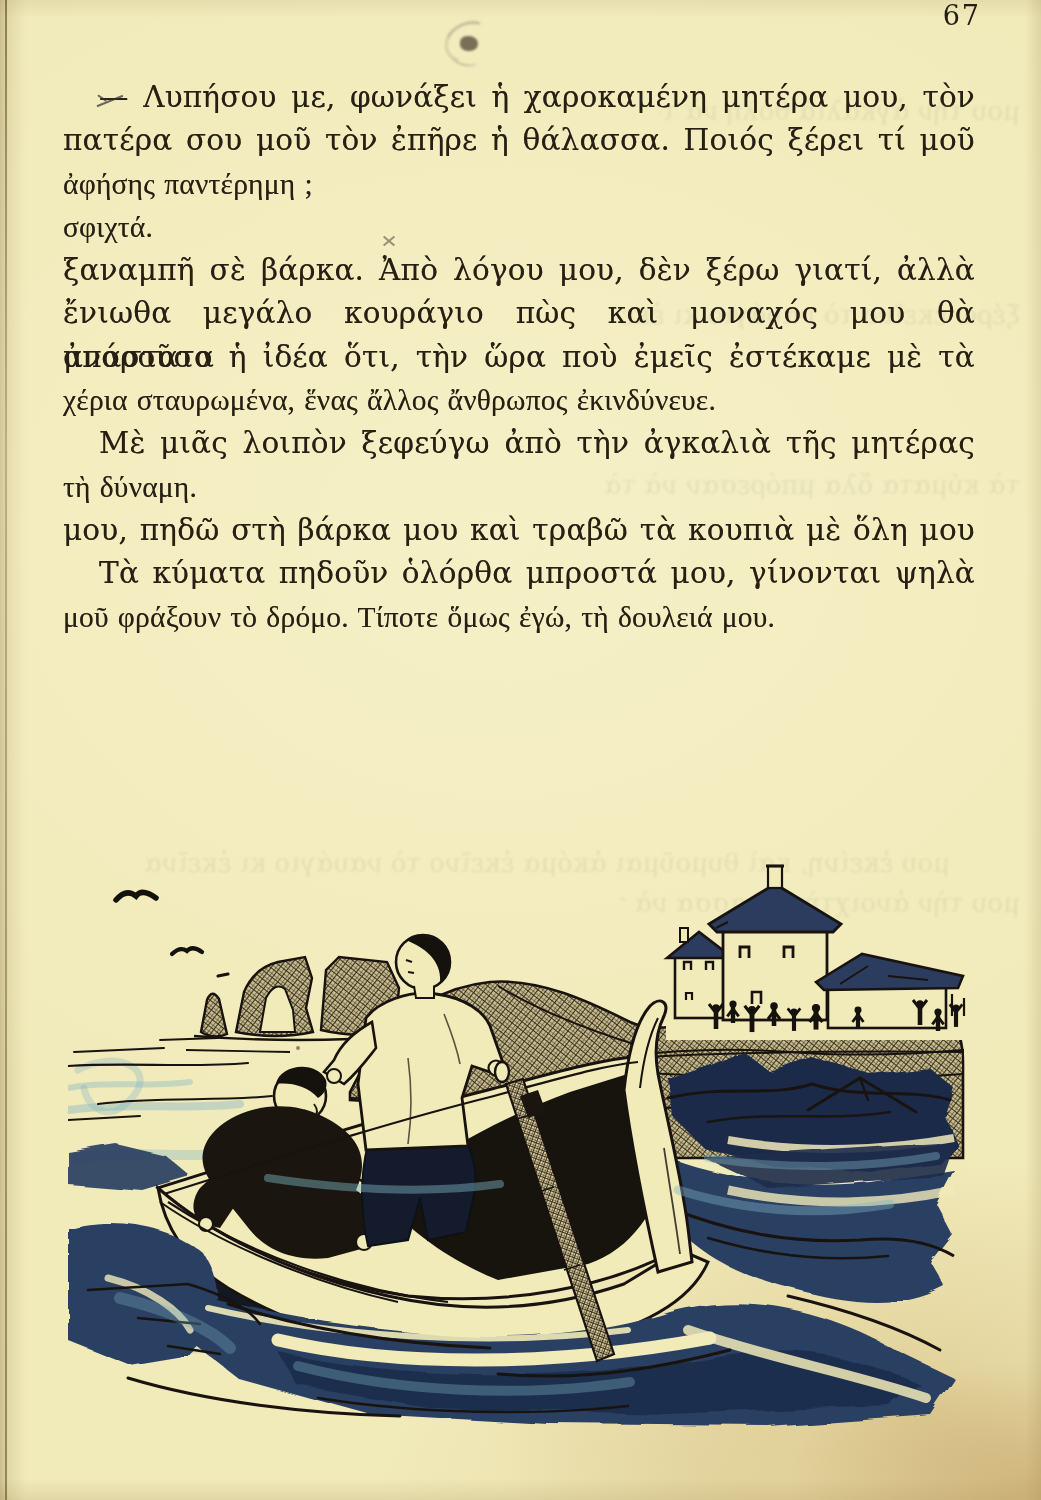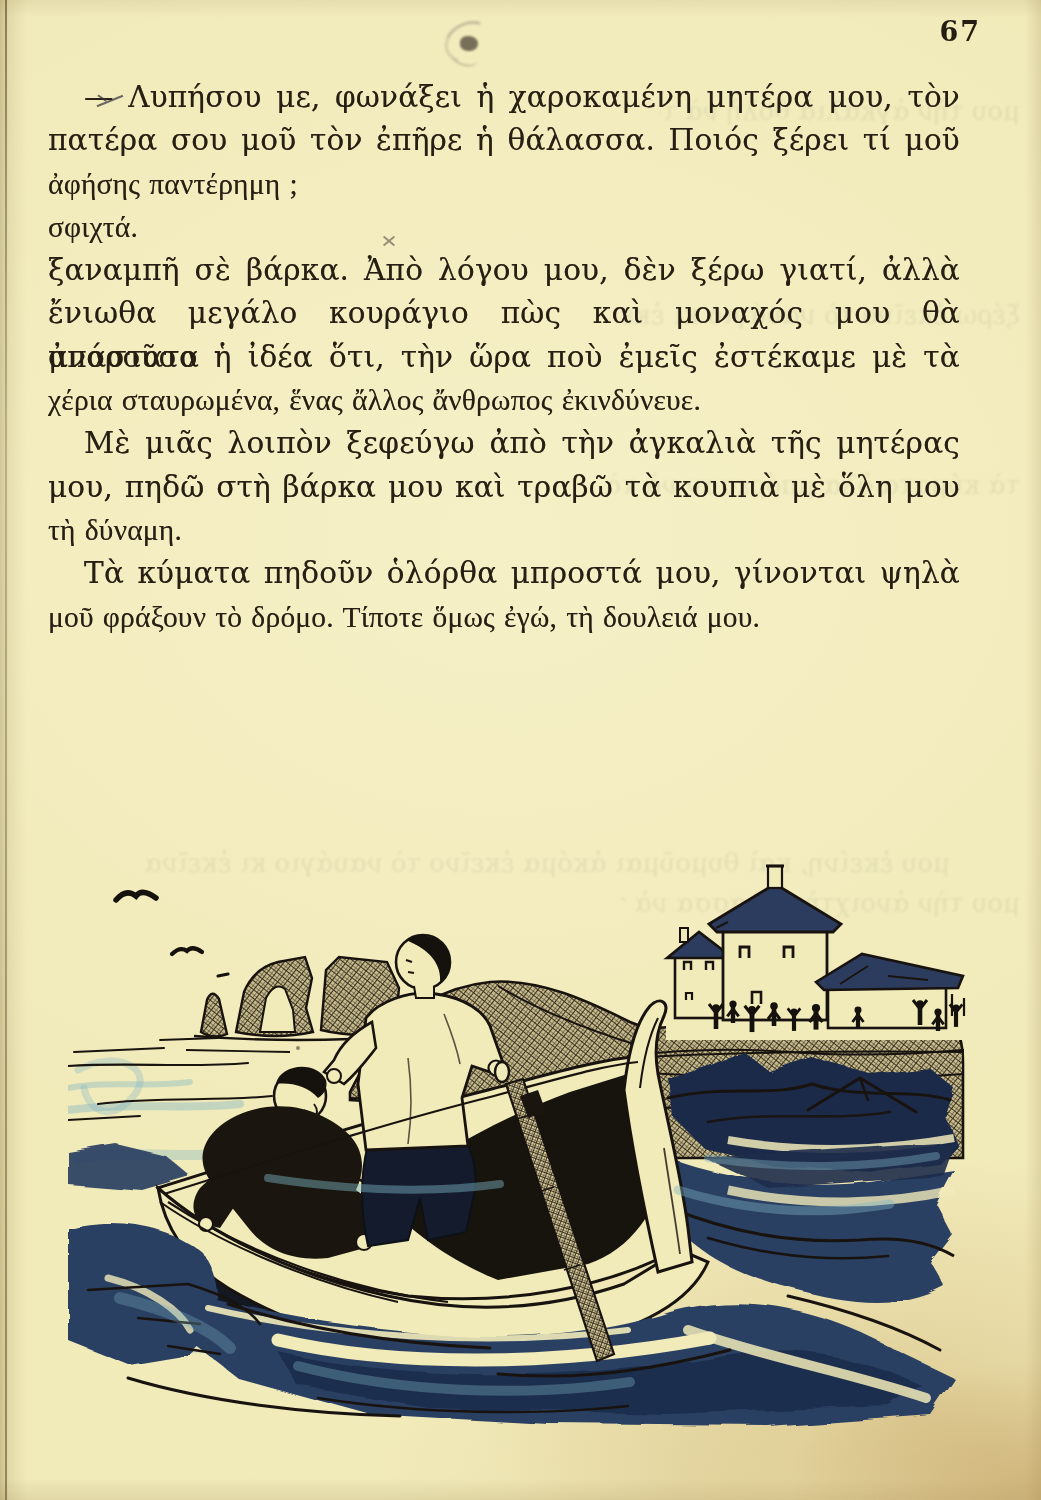--- a/index.html
+++ b/index.html
@@ -13,23 +13,23 @@
       linear-gradient(90deg, rgba(125,100,48,.32) 0px, rgba(125,100,48,.12) 9px, rgba(125,100,48,0) 26px),
       linear-gradient(270deg, rgba(125,100,48,.16) 0px, rgba(125,100,48,0) 16px),
       linear-gradient(0deg, rgba(125,100,48,.14) 0px, rgba(125,100,48,0) 22px),
       linear-gradient(180deg, rgba(125,100,48,.10) 0px, rgba(125,100,48,0) 18px),
       #f1eab9;
     font-family:"DejaVu Serif","Liberation Serif",serif;
     color:#271f13;
   }
   .gutter-line{position:absolute;left:5px;top:0;width:2px;height:100%;
     background:linear-gradient(180deg, rgba(70,58,28,.55), rgba(70,58,28,.25) 30%, rgba(70,58,28,.5));}
-  .page-number{position:absolute;top:16px;right:60px;font-size:27px;font-weight:bold;
+  .page-number{position:absolute;top:0;right:60px;font-size:27px;font-weight:normal;
     letter-spacing:2px;color:#241d12;}
-  .textblock{position:absolute;left:48px;top:76px;width:912px;}
+  .textblock{position:absolute;left:63px;top:76px;width:912px;}
   .line{
     font-size:29.5px;line-height:43.3px;height:43.3px;
     text-align:justify;text-align-last:justify;
     letter-spacing:.2px;word-spacing:1.5px;white-space:nowrap0;
     color:#271f13;text-shadow:0 0 .4px rgba(39,31,19,.55);
   }
   .line.indent{text-indent:36px;}
   .line.end{text-align-last:left;font-family:Liberation Serif, serif;}
   
   .ghost{position:absolute;font-size:26px;color:#6a7850;opacity:.11;
@@ -77,22 +77,22 @@
   <div class="textblock">
     <div class="line indent">— Λυπήσου με, φωνάξει ἡ χαροκαμένη μητέρα μου, τὸν</div>
     <div class="line">πατέρα σου μοῦ τὸν ἐπῆρε ἡ θάλασσα. Ποιός ξέρει τί μοῦ</div>
     <div class="line end">ἀφήσης παντέρημη ;</div>
     <div class="line end">σφιχτά.</div>
     <div class="line">ξαναμπῆ σὲ βάρκα. Ἀπὸ λόγου μου, δὲν ξέρω γιατί, ἀλλὰ</div>
     <div class="line">ἔνιωθα μεγάλο κουράγιο πὼς καὶ μοναχός μου θὰ μποροῦσα</div>
     <div class="line">ἀνάστατο ἡ ἰδέα ὅτι, τὴν ὥρα ποὺ ἐμεῖς ἐστέκαμε μὲ τὰ</div>
     <div class="line end">χέρια σταυρωμένα, ἕνας ἄλλος ἄνθρωπος ἐκινδύνευε.</div>
     <div class="line indent">Μὲ μιᾶς λοιπὸν ξεφεύγω ἀπὸ τὴν ἀγκαλιὰ τῆς μητέρας</div>
+    <div class="line end">τὴ δύναμη.</div>
     <div class="line">μου, πηδῶ στὴ βάρκα μου καὶ τραβῶ τὰ κουπιὰ μὲ ὅλη μου</div>
-    <div class="line end">τὴ δύναμη.</div>
     <div class="line indent">Τὰ κύματα πηδοῦν ὁλόρθα μπροστά μου, γίνονται ψηλὰ</div>
     <div class="line end">μοῦ φράξουν τὸ δρόμο. Τίποτε ὅμως ἐγώ, τὴ δουλειά μου.</div>
   </div>
 
   <div class="pencil-tick">
       <i class="s1"></i>
       <i class="s2"></i>
     </div>
   <div class="pencil-x">
       <i class="s1"></i>

